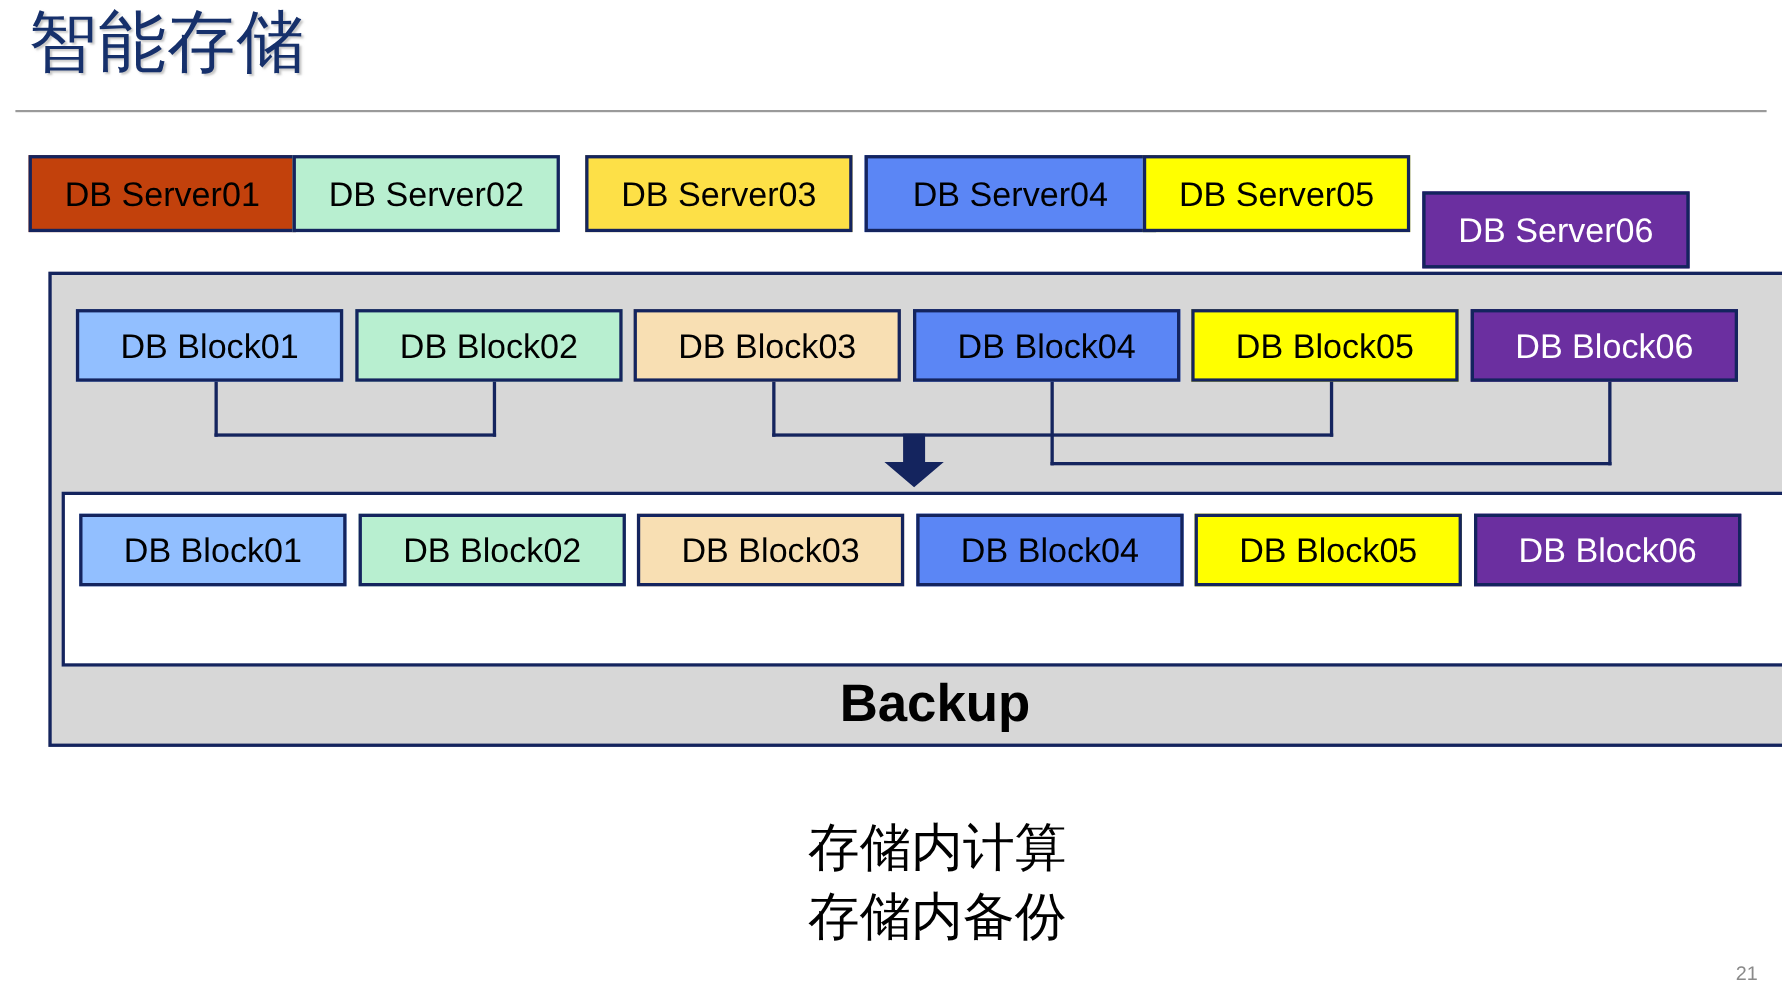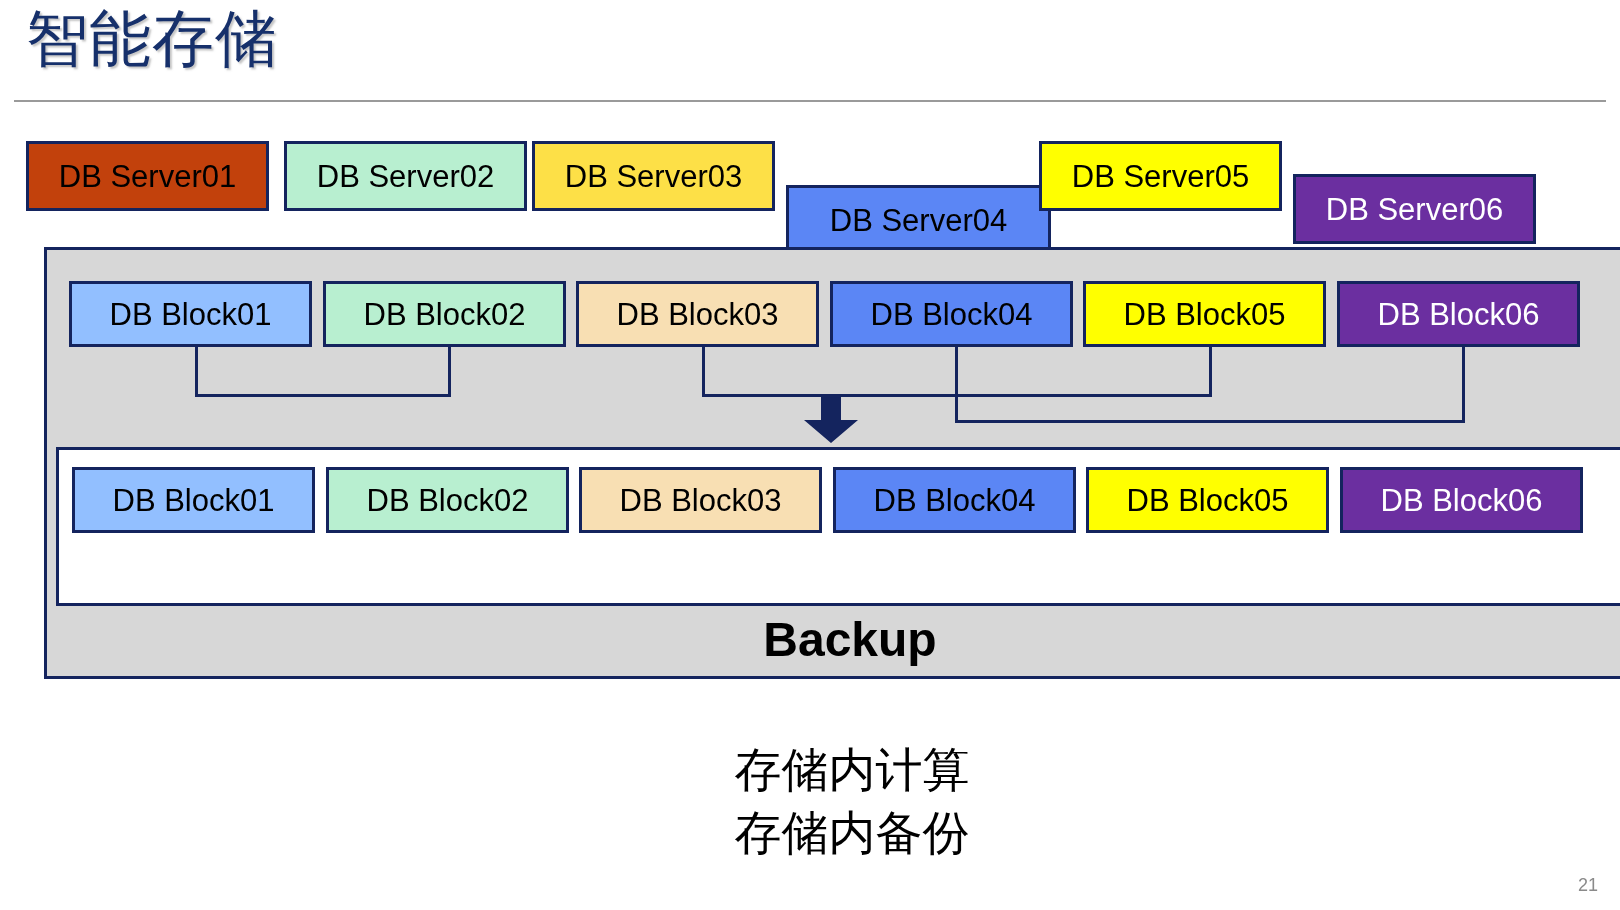--- a/index.html
+++ b/index.html
@@ -149,27 +149,27 @@
 </head>
 <body>
 
 <div class="slide-title">智能存储</div>
 <div class="title-rule"></div>
 
 <div class="server-row" id="server-row">
     <div class="node dark-text" style="left: 26px; width: 243px; background: #c2410c; color: rgb(0, 0, 0);">
       <span>DB Server01</span>
     </div>
-    <div class="node dark-text" style="left: 284px; width: 243px; background: rgb(184, 239, 208); color: rgb(0, 0, 0);">
+    <div class="node dark-text" style="left: 266px; width: 243px; background: rgb(184, 239, 208); color: rgb(0, 0, 0);">
       <span>DB Server02</span>
     </div>
     <div class="node dark-text" style="left: 532px; width: 243px; background: #fde047; color: rgb(0, 0, 0);">
       <span>DB Server03</span>
     </div>
-    <div class="node dark-text" style="left: 786px; width: 265px; background: rgb(91, 134, 245); color: rgb(0, 0, 0); margin-top: 44px;">
+    <div class="node dark-text" style="left: 786px; width: 265px; background: rgb(91, 134, 245); color: rgb(0, 0, 0);">
       <span>DB Server04</span>
     </div>
     <div class="node dark-text" style="left: 1039px; width: 243px; background: rgb(255, 255, 0); color: rgb(0, 0, 0);">
       <span>DB Server05</span>
     </div>
     <div class="node light-text" style="left: 1293px; width: 243px; background: rgb(107, 47, 160); color: rgb(255, 255, 255); margin-top: 33px;">
       <span>DB Server06</span>
     </div>
   </div>
 

